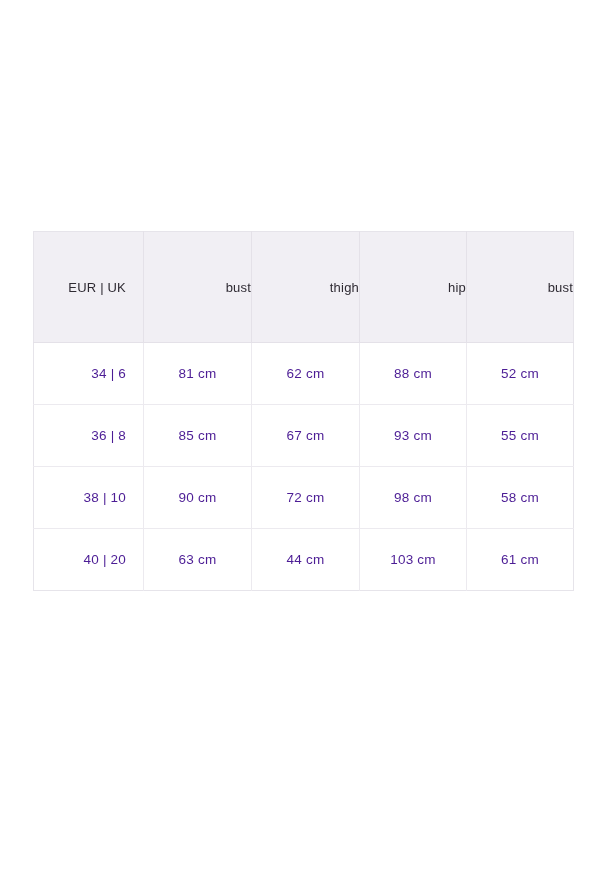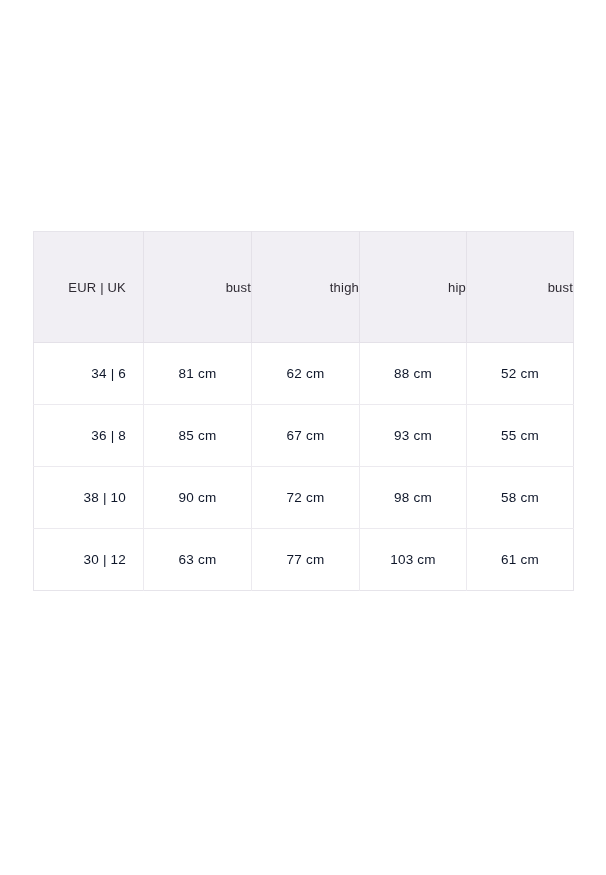--- a/index.html
+++ b/index.html
@@ -58,21 +58,21 @@
   table.size-chart thead th:first-child {
     text-align: right;
     padding-right: 17px;
   }
   table.size-chart thead th:last-child {
     border-right: none;
   }
   table.size-chart tbody td {
     height: 61px;
     font-size: 13.5px;
-    color: #0f172a;
+    color: #4c1d95;
     border-right: 1px solid #eceaef;
     border-bottom: 1px solid #eceaef;
     text-align: center;
     vertical-align: middle;
     padding: 0;
     letter-spacing: 0.2px;
     background: #ffffff;
   }
   table.size-chart tbody td:first-child {
     text-align: right;
@@ -123,22 +123,22 @@
           <td>55 cm</td>
         </tr>
         <tr>
           <td>38 | 10</td>
           <td>90 cm</td>
           <td>72 cm</td>
           <td>98 cm</td>
           <td>58 cm</td>
         </tr>
         <tr>
-          <td>30 | 12</td>
+          <td>40 | 20</td>
           <td>63 cm</td>
-          <td>77 cm</td>
+          <td>44 cm</td>
           <td>103 cm</td>
           <td>61 cm</td>
         </tr>
       </tbody>
     </table>
   </div>
 </div>
 
 </body></html>

